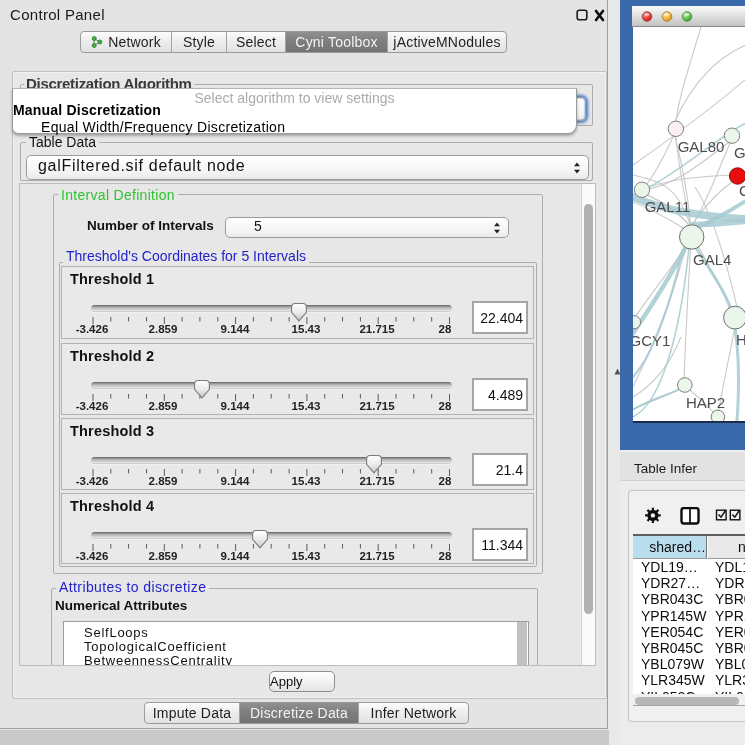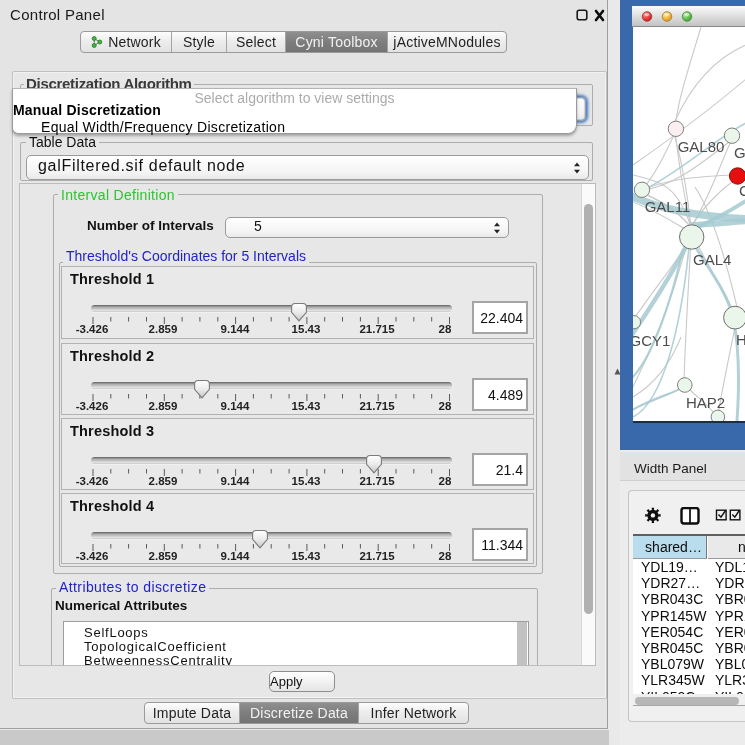--- a/index.html
+++ b/index.html
@@ -385,40 +385,40 @@
         <text x="103" y="317.5">H</text>
         <text x="53" y="380.5">HAP2</text>
       </g>
     </svg>
   </div>
   <div class="abs" style="left:12.5px; top:421px; width:112.5px; height:2px; background:#1c2c49;"></div>
 </div>
 
 <div class="abs" id="tpanel">
   <div class="abs" style="left:0; top:2px; width:125px; height:29px; background:#e2e2e2; border-bottom:1px solid #d0d0d0;"></div>
-  <div class="abs" style="left:14px; top:11px; font-size:13.5px; color:#1a1a1a;">Width Panel</div>
+  <div class="abs" style="left:14px; top:11px; font-size:13.5px; color:#1a1a1a;">Table Infer</div>
   <div class="abs" id="tablebox" style="left:8px; top:40px; width:117px; height:232px; background:#f0f0f0; border:1px solid #c5c5c5; border-radius:4px 0 0 4px; border-right:none; overflow:hidden;">
     <svg class="abs" style="left:15px; top:16px;" width="100" height="18" viewBox="0 0 100 18">
       <g fill="#0d0d0d">
         <path d="M6.86 3.19 L7.98 2.88 L7.62 0.71 L10.18 0.71 L9.82 2.88 L11.14 3.27 L12.16 3.84 L13.44 2.05 L15.25 3.86 L13.46 5.14 L14.11 6.36 L14.42 7.48 L16.59 7.12 L16.59 9.68 L14.42 9.32 L14.03 10.64 L13.46 11.66 L15.25 12.94 L13.44 14.75 L12.16 12.96 L10.94 13.61 L9.82 13.92 L10.18 16.09 L7.62 16.09 L7.98 13.92 L6.66 13.53 L5.64 12.96 L4.36 14.75 L2.55 12.94 L4.34 11.66 L3.69 10.44 L3.38 9.32 L1.21 9.68 L1.21 7.12 L3.38 7.48 L3.77 6.16 L4.34 5.14 L2.55 3.86 L4.36 2.05 L5.64 3.84 Z"></path>
         <circle cx="8.9" cy="8.4" r="2.2" fill="#f0f0f0"></circle>
       </g>
       <g>
         <rect x="37.5" y="1" width="17" height="15.5" rx="2.4" fill="#fff" stroke="#0d0d0d" stroke-width="2.4"></rect>
         <line x1="46" y1="1" x2="46" y2="16.5" stroke="#0d0d0d" stroke-width="1.7"></line>
       </g>
       <g stroke="#111" fill="none" stroke-width="1.4">
         <rect x="72.5" y="3.2" width="9.6" height="9.6"></rect>
         <path d="M74.5 7.5 L77 10.2 L81.5 3.5"></path>
         <rect x="86.3" y="3.2" width="9.6" height="9.6"></rect>
         <path d="M88.3 7.5 L90.8 10.2 L95.3 3.5"></path>
       </g>
     </svg>
     <div class="abs" style="left:4px; top:43px; width:113px; height:172px; background:#fff; border-top:2px solid #5f5f5f; border-bottom:1px solid #a5a5a5; overflow:hidden; font-size:14px; color:#0d0d0d;">
-      <div class="abs" style="left:0; top:0; width:74px; height:23px; background:#badded; border-right:1px solid #777; border-bottom:1px solid #9a9a9a; text-align:center; text-indent:8px; line-height:23px;">shared…</div>
+      <div class="abs" style="left:0; top:0; width:74px; height:23px; background:#badded; border-right:1px solid #777; border-bottom:1px solid #9a9a9a; text-align:right; text-indent:8px; line-height:23px;">shared…</div>
       <div class="abs" style="left:75px; top:0; width:45px; height:23px; background:#e9e9e9; border-bottom:1px solid #9a9a9a; padding-left:30px; line-height:23px;">na</div>
       <div class="abs" style="left:8px; top:23px; line-height:16.2px; white-space:pre;">YDL19…
 YDR27…
 YBR043C
 YPR145W
 YER054C
 YBR045C
 YBL079W
 YLR345W
 YIL052C</div>

